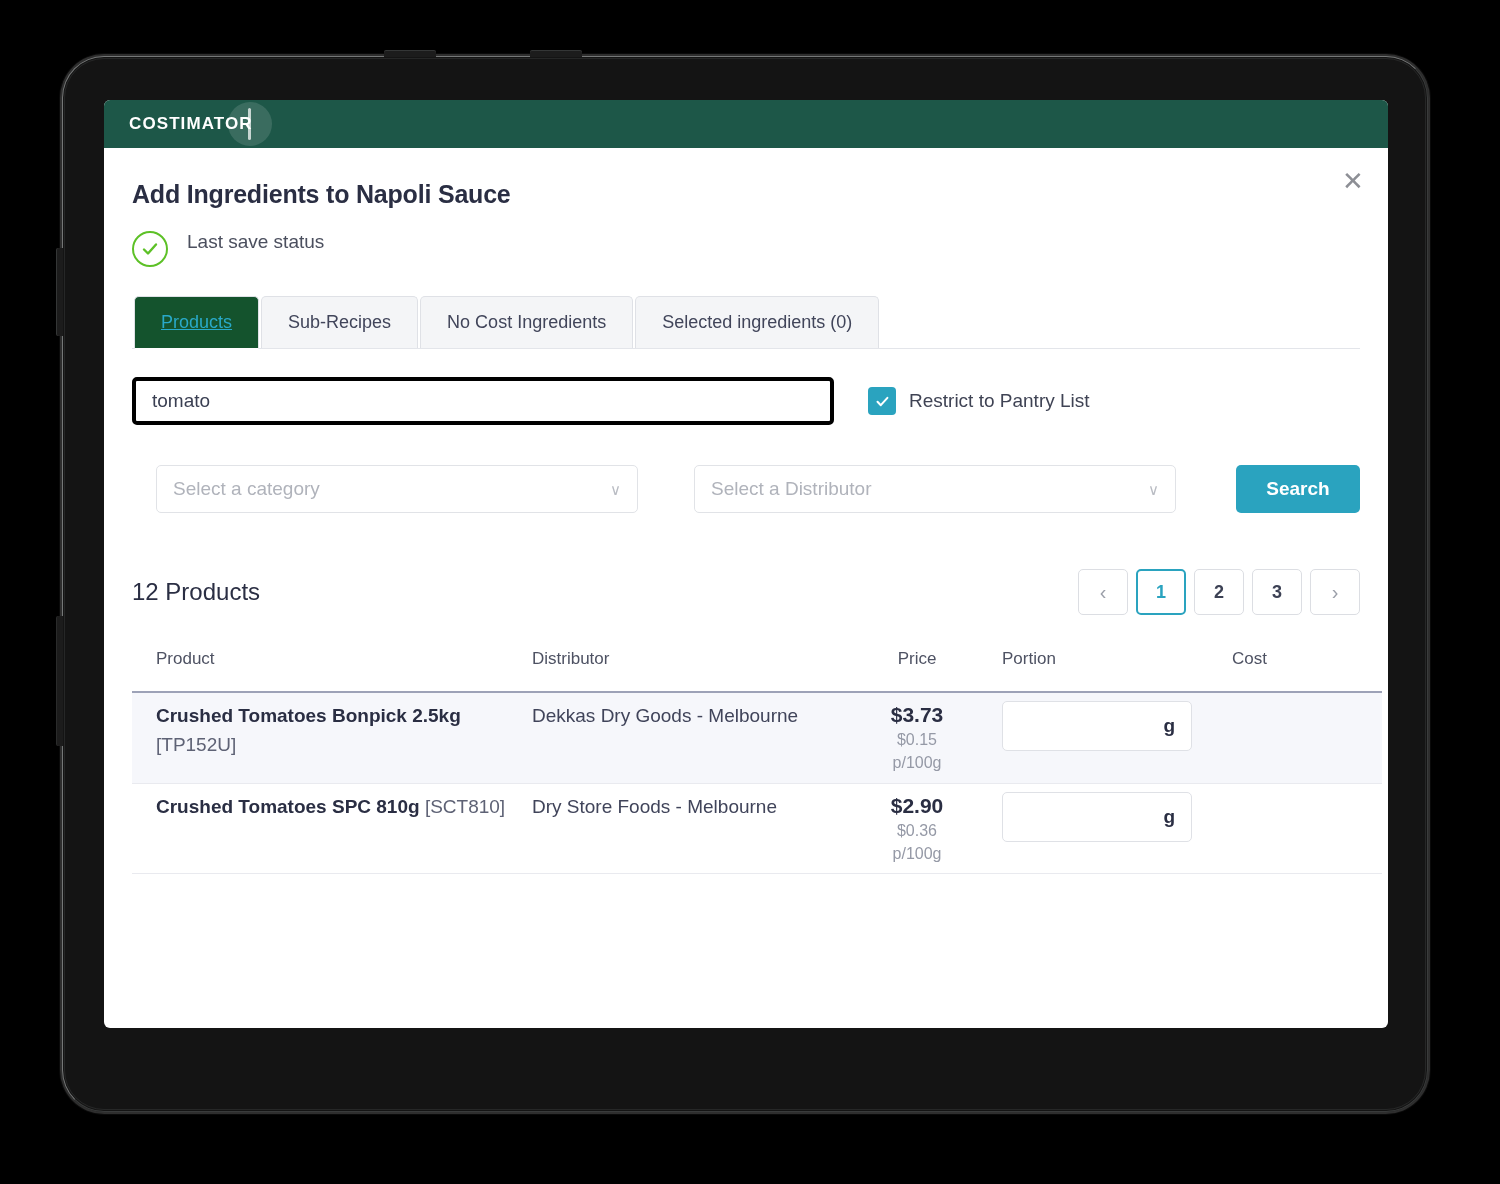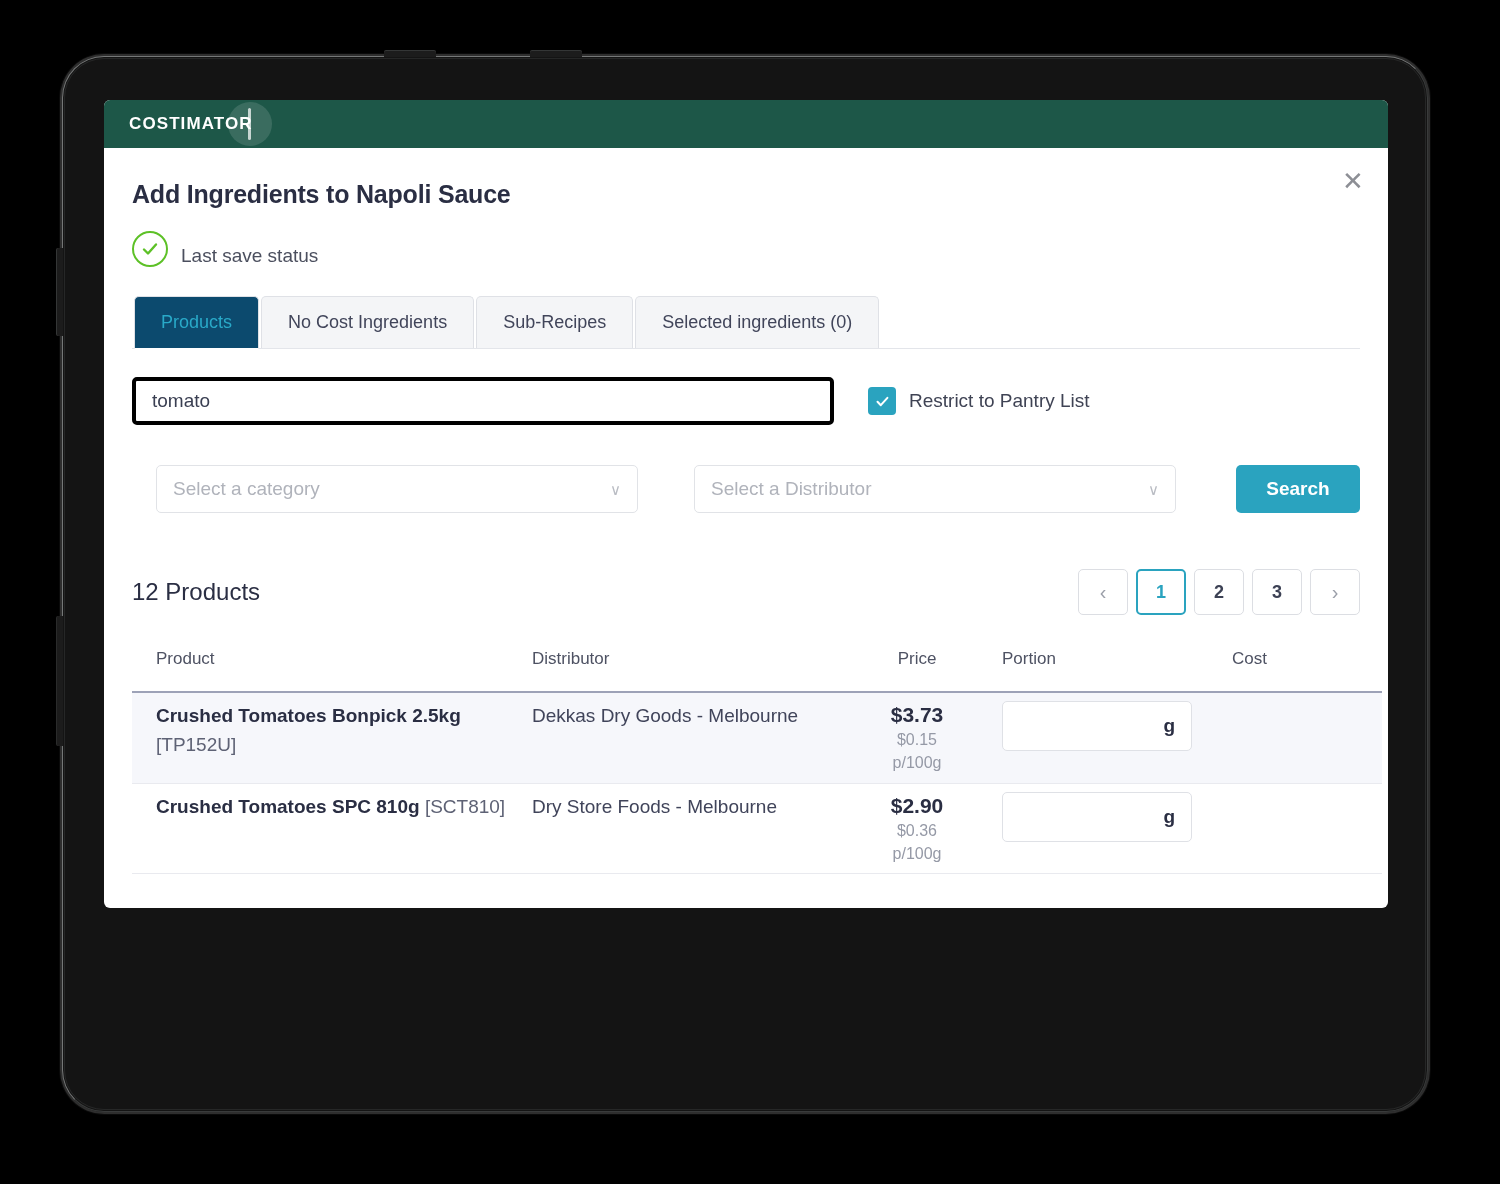--- a/index.html
+++ b/index.html
@@ -78,21 +78,21 @@
     border-radius: 2px 0 0 2px;
     box-shadow: -1px 0 0 rgba(150,155,155,0.28);
   }
 
   
   .screen {
     position: absolute;
     left: 42px;
     top: 44px;
     width: 1284px;
-    height: 808px;
+    height: 928px;
     background: #ffffff;
     border-radius: 6px;
     overflow: hidden;
   }
 
   
   .app-header {
     position: relative;
     height: 48px;
     background: #1d5748;
@@ -162,22 +162,22 @@
   .modal-title {
     padding-top: 32px;
     font-size: 25px;
     font-weight: bold;
     color: #2a2e43;
     letter-spacing: -0.2px;
   }
 
   .save-status {
     display: flex;
-    align-items: flex-end;
-    gap: 13px;
+    align-items: flex-start;
+    gap: 19px;
     margin-top: 22px;
   }
   .check-circle {
     width: 36px;
     height: 36px;
     border-radius: 50%;
     border: 2.5px solid #5dc127;
     display: flex;
     align-items: center;
     justify-content: center;
@@ -204,26 +204,27 @@
     border-radius: 5px 5px 0 0;
     padding: 15px 26px;
     font-size: 18px;
     color: #41455a;
     margin-right: 2px;
     cursor: pointer;
     white-space: nowrap;
     font-family: "Liberation Sans", sans-serif;
   }
   .tab.active {
-    background: #0c4a6e;
+    background: #14532d;
     color: #29a9c8;
     position: relative;
     top: 1px;
     border-color: #dfe1e6;
     border-bottom: 1px solid #ffffff;
+    text-decoration: underline;
   }
 
   
   .search-row {
     display: flex;
     align-items: center;
     margin-top: 28px;
   }
   .search-input {
     width: 702px;
@@ -449,22 +450,22 @@
         <span class="check-circle">
           <svg width="20" height="20" viewBox="0 0 20 20" aria-hidden="true">
             <path d="M4 10.5 L8 14.5 L16 5.5" fill="none" stroke="#5dc127" stroke-width="2.4" stroke-linecap="round" stroke-linejoin="round"></path>
           </svg>
         </span>
         <span class="save-status-label">Last save status</span>
       </div>
 
       <div class="tabs">
         <div class="tab active">Products</div>
+        <div class="tab">Sub-Recipes</div>
         <div class="tab">No Cost Ingredients</div>
-        <div class="tab">Sub-Recipes</div>
         <div class="tab">Selected ingredients (0)</div>
       </div>
 
       <div class="search-row">
         <input class="search-input" type="text" value="tomato" style="">
         <div class="pantry-wrap">
           <span class="checkbox">
             <svg width="17" height="17" viewBox="0 0 17 17" aria-hidden="true">
               <path d="M3.5 8.8 L6.8 12.2 L13.4 4.8" fill="none" stroke="#ffffff" stroke-width="2" stroke-linecap="round" stroke-linejoin="round"></path>
             </svg>

